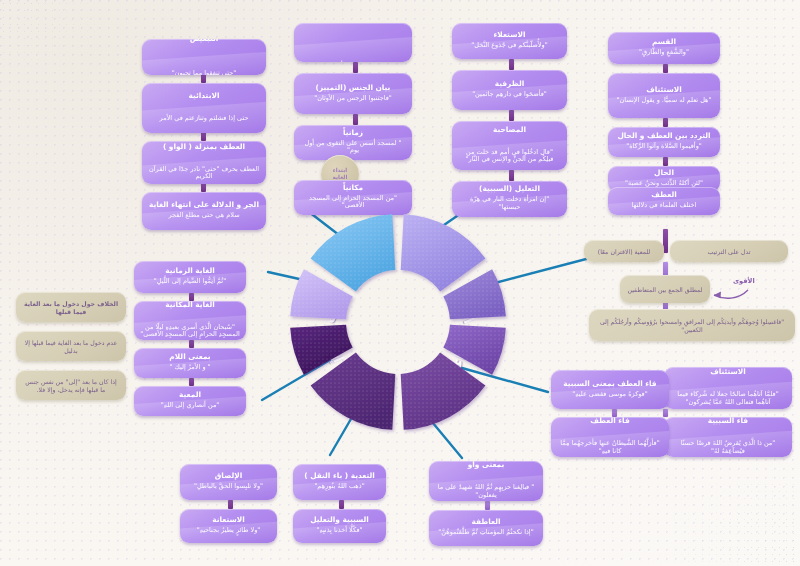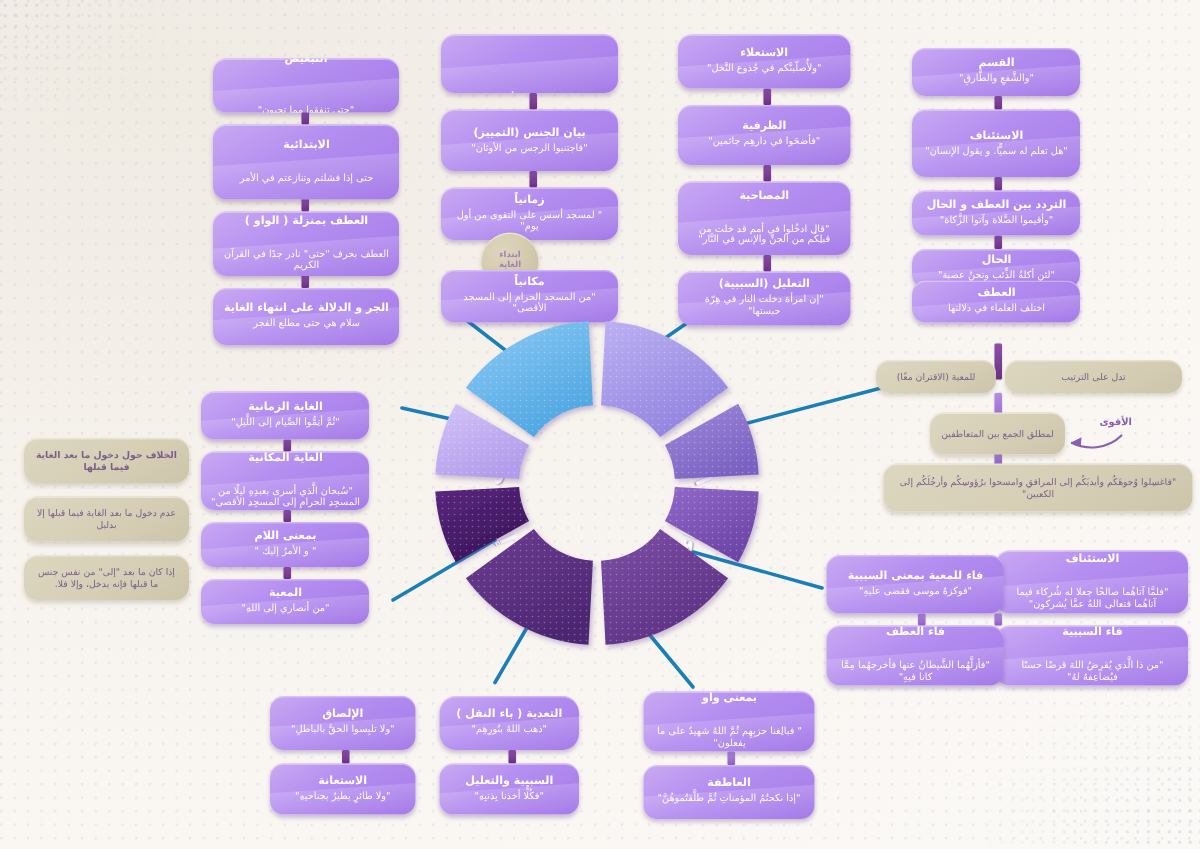--- a/index.html
+++ b/index.html
@@ -312,21 +312,21 @@
 
   <div class="node tall" style="left:664px;top:367px;width:128px;height:42px;">
     <div class="ttl">الاستئناف</div>
     <div class="sub">"فلمَّا آتاهُما صالحًا جعلا له شُركاء فيما آتاهُما فتعالى اللهُ عمَّا يُشركون"</div>
   </div>
   <div class="node tall" style="left:664px;top:417px;width:128px;height:40px;">
     <div class="ttl">فاء السببية</div>
     <div class="sub">"من ذا الَّذي يُقرِضُ اللهَ قرضًا حسنًا فيُضاعِفهُ لهُ"</div>
   </div>
   <div class="node" style="left:551px;top:370px;width:118px;height:39px;">
-    <div class="ttl">فاء للمعية بمعنى السببية</div>
+    <div class="ttl">فاء العطف بمعنى السببية</div>
     <div class="sub">"فوكزهُ موسى فقضى عليهِ"</div>
   </div>
   <div class="node tall" style="left:551px;top:417px;width:118px;height:40px;justify-content:center;">
     <div class="ttl">فاء العطف</div>
     <div class="sub">"فأزلَّهُما الشَّيطانُ عنها فأخرجهُما مِمَّا كانا فيهِ"</div>
   </div>
 
   <div class="stub lav" style="left:485px;top:501px;height:9px;"></div>
 
   <div class="node tall" style="left:429px;top:461px;width:114px;height:40px;justify-content:center;">
@@ -334,21 +334,21 @@
     <div class="sub">" فبالِغنا حزبِهِم ثُمَّ اللهُ شهيدٌ على ما يفعلون"</div>
   </div>
   <div class="node" style="left:429px;top:510px;width:114px;height:36px;">
     <div class="ttl">العاطفة</div>
     <div class="sub">"إذا نكحتُمُ المؤمناتِ ثُمَّ طلَّقتُموهُنَّ"</div>
   </div>
 
   <div class="stub" style="left:339px;top:500px;height:9px;"></div>
   <div class="stub" style="left:228px;top:500px;height:9px;"></div>
 
-  <div class="node" style="left:293px;top:464px;width:93px;height:36px;border-radius:11px;">
+  <div class="node" style="left:293px;top:464px;width:93px;height:36px;">
     <div class="ttl">التعدية ( باء النقل )</div>
     <div class="sub">"ذهب اللهُ بنُورِهِم"</div>
   </div>
   <div class="node" style="left:293px;top:509px;width:93px;height:34px;">
     <div class="ttl">السببية والتعليل</div>
     <div class="sub">"فكُلًّا أخذنا بِذنبِهِ"</div>
   </div>
   <div class="node" style="left:180px;top:464px;width:97px;height:36px;">
     <div class="ttl">الإلصاق</div>
     <div class="sub">"ولا تلبِسوا الحقَّ بالباطلِ"</div>

